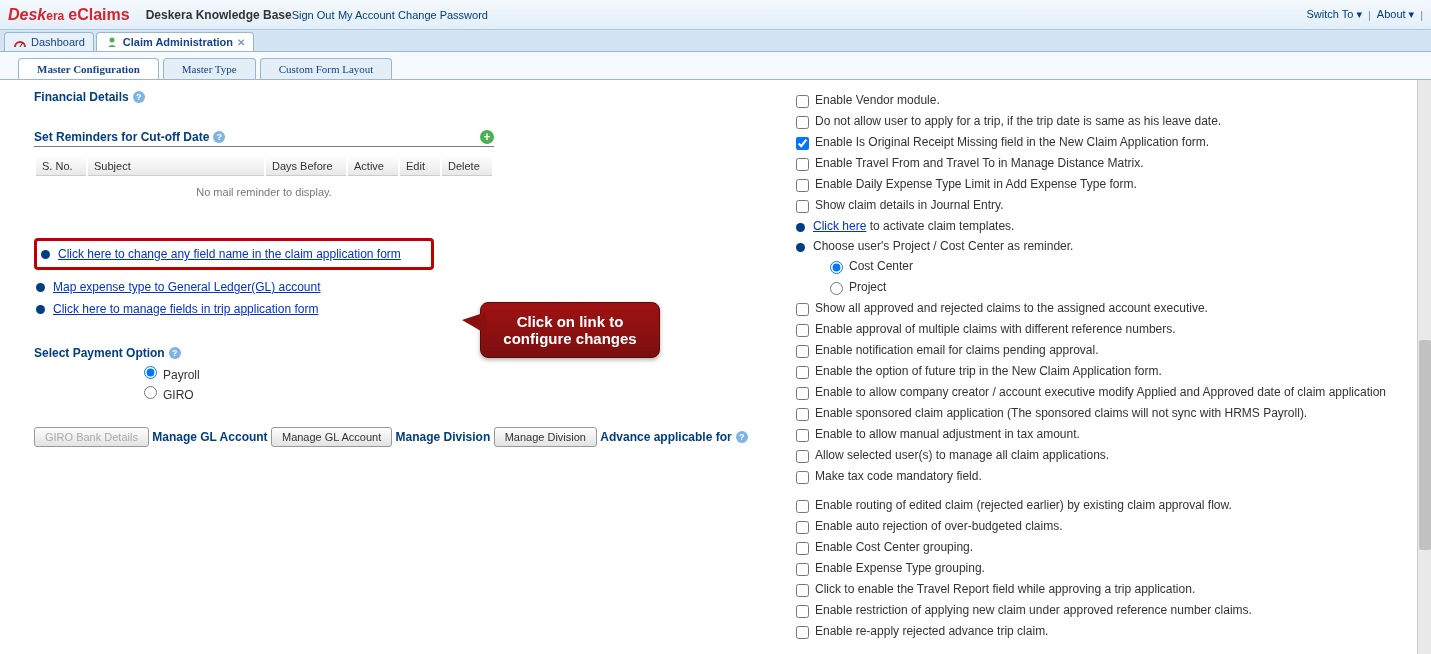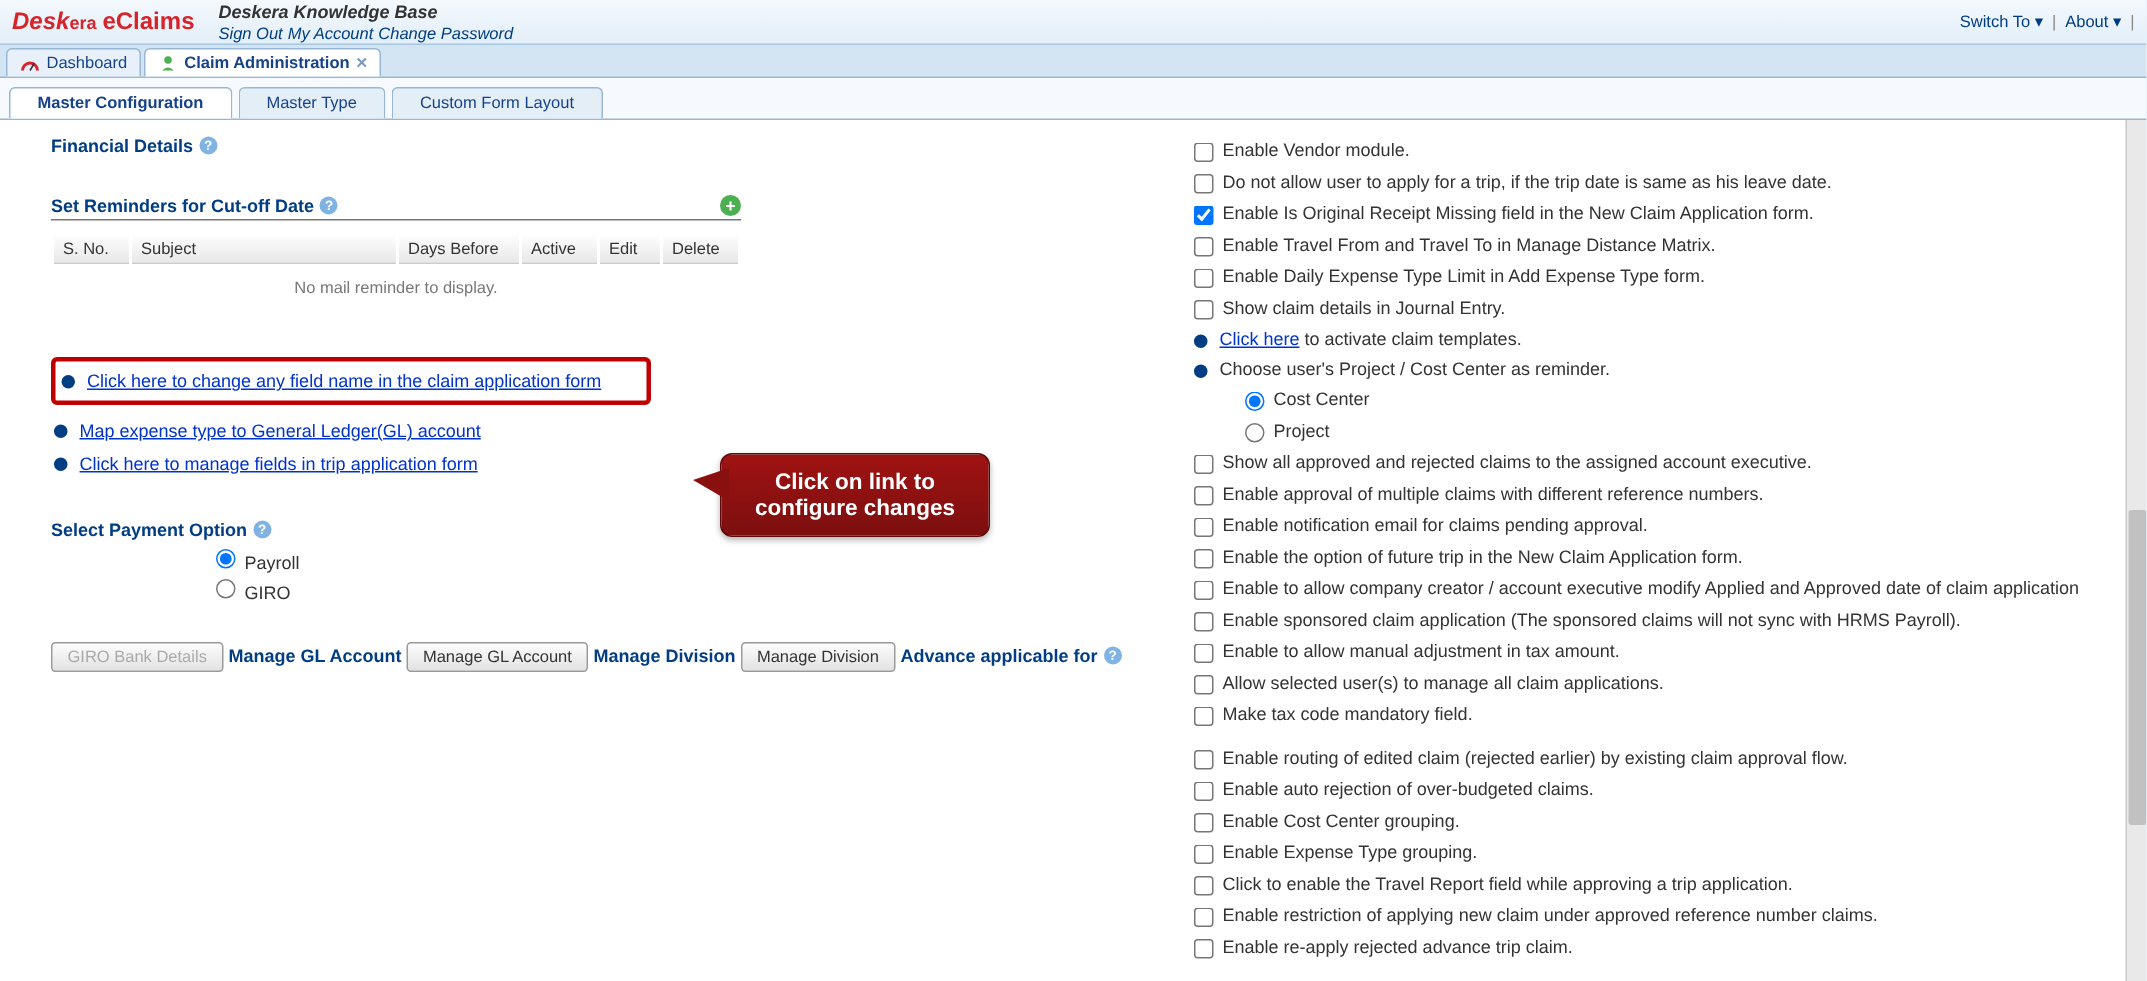--- a/index.html
+++ b/index.html
@@ -4,36 +4,36 @@
 <style>
 * { box-sizing: border-box; margin: 0; padding: 0; }
 body { font-family: Arial, Helvetica, sans-serif; font-size: 12px; background: #d6e8f6; color: #333; overflow: hidden; }
 
 
 .header { display: flex; align-items: center; background: linear-gradient(#f4f9fd,#e2eef8); height: 30px; padding: 0 8px; border-bottom: 1px solid #a9c7e0; }
 .logo { display: flex; align-items: baseline; margin-right: 12px; }
 .logo-desk { color: #d9232a; font-weight: bold; font-size: 16px; font-style: italic; }
 .logo-era  { color: #d9232a; font-weight: bold; font-size: 12px; }
 .logo-eclaims { color: #d9232a; font-weight: bold; font-size: 16px; margin-left: 4px; }
-.header-left { display: flex; flex-direction: column; margin-left: 4px; font-style: italic; }
+.header-left { display: flex; flex-direction: row; margin-left: 4px; }
 .kb-title { font-size: 12px; font-weight: bold; }
 .kb-links a { color: #003d82; text-decoration: none; font-size: 11px; }
 .header-right { margin-left: auto; display: flex; align-items: center; font-size: 11px; color: #003d82; }
 .header-right a { color: #003d82; text-decoration: none; margin: 0 6px; }
 .sep { color: #888; }
 
 
 .window-tabs { display: flex; background: #d3e4f3; padding: 2px 4px 0; border-bottom: 1px solid #97b7d4; }
 .win-tab { display: flex; align-items: center; background: #e8f1fa; border: 1px solid #97b7d4; border-bottom: none; border-radius: 4px 4px 0 0; padding: 2px 8px; margin-right: 2px; font-size: 11px; color: #15428b; cursor: pointer; }
 .win-tab.active { background: #fff; font-weight: bold; }
 .win-tab .ico { width: 14px; height: 14px; margin-right: 4px; display: inline-flex; align-items: center; justify-content: center; }
 .close-x { margin-left: 4px; color: #7a99bd; font-size: 10px; }
 
 
-.sub-tabs { display: flex; background: #f6fafe; padding: 6px 6px 0; border-bottom: 1px solid #97b7d4; }
+.sub-tabs { display: flex; background: #f6fafe; padding: 6px 18px 0; border-bottom: 1px solid #97b7d4; font-family: Liberation Serif, serif; }
 .sub-tab { background: #e4eef7; border: 1px solid #97b7d4; border-bottom: none; border-radius: 4px 4px 0 0; padding: 4px 18px; margin-right: 4px; font-size: 11px; color: #15428b; cursor: pointer; }
 .sub-tab.active { background: #fff; font-weight: bold; color: #15428b; }
 
 
 .content { display: flex; height: calc(654px - 30px - 22px - 28px); background: #fff; position: relative; }
 .left-pane { width: 780px; padding: 10px 0 10px 34px; overflow-y: auto; }
 .right-pane { flex: 1; padding: 10px 16px; overflow-y: auto; }
 .scrollbar-fake { width: 14px; background: #e9e9e9; border-left: 1px solid #ccc; position: relative;}
 .scrollbar-thumb { position: absolute; top: 260px; left: 1px; width: 12px; height: 210px; background: #c1c1c1; border-radius: 2px; }
 

